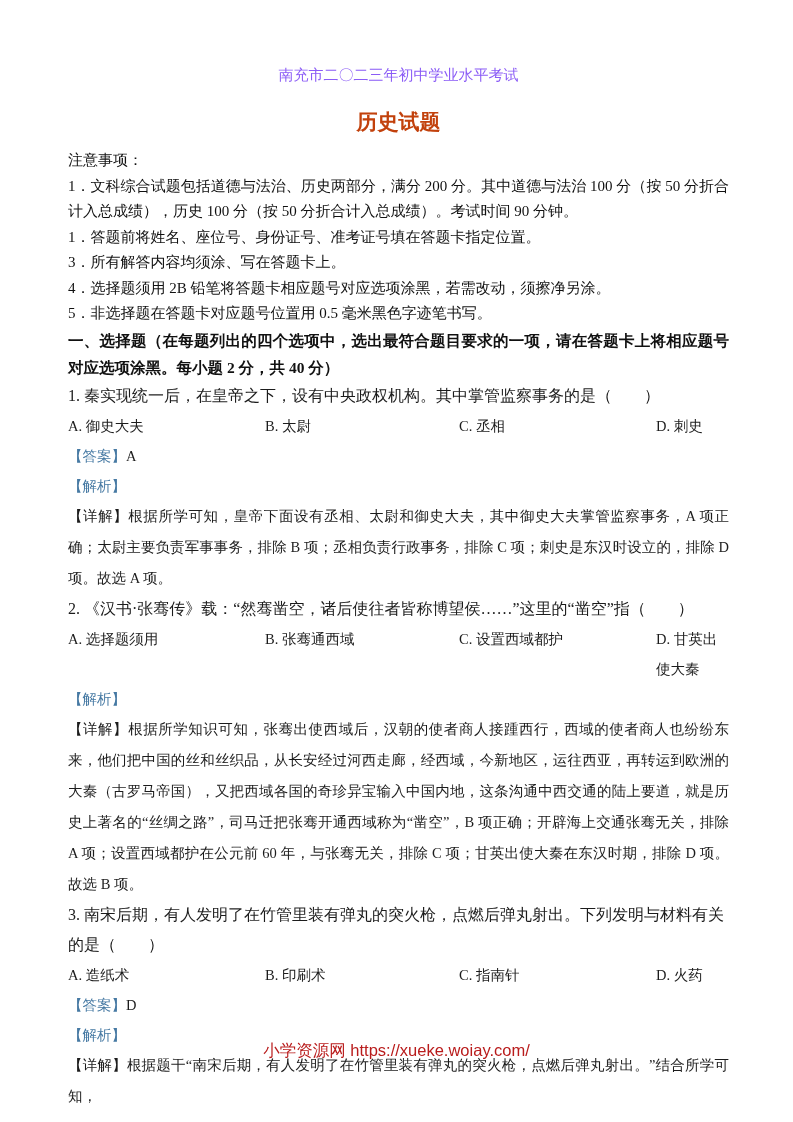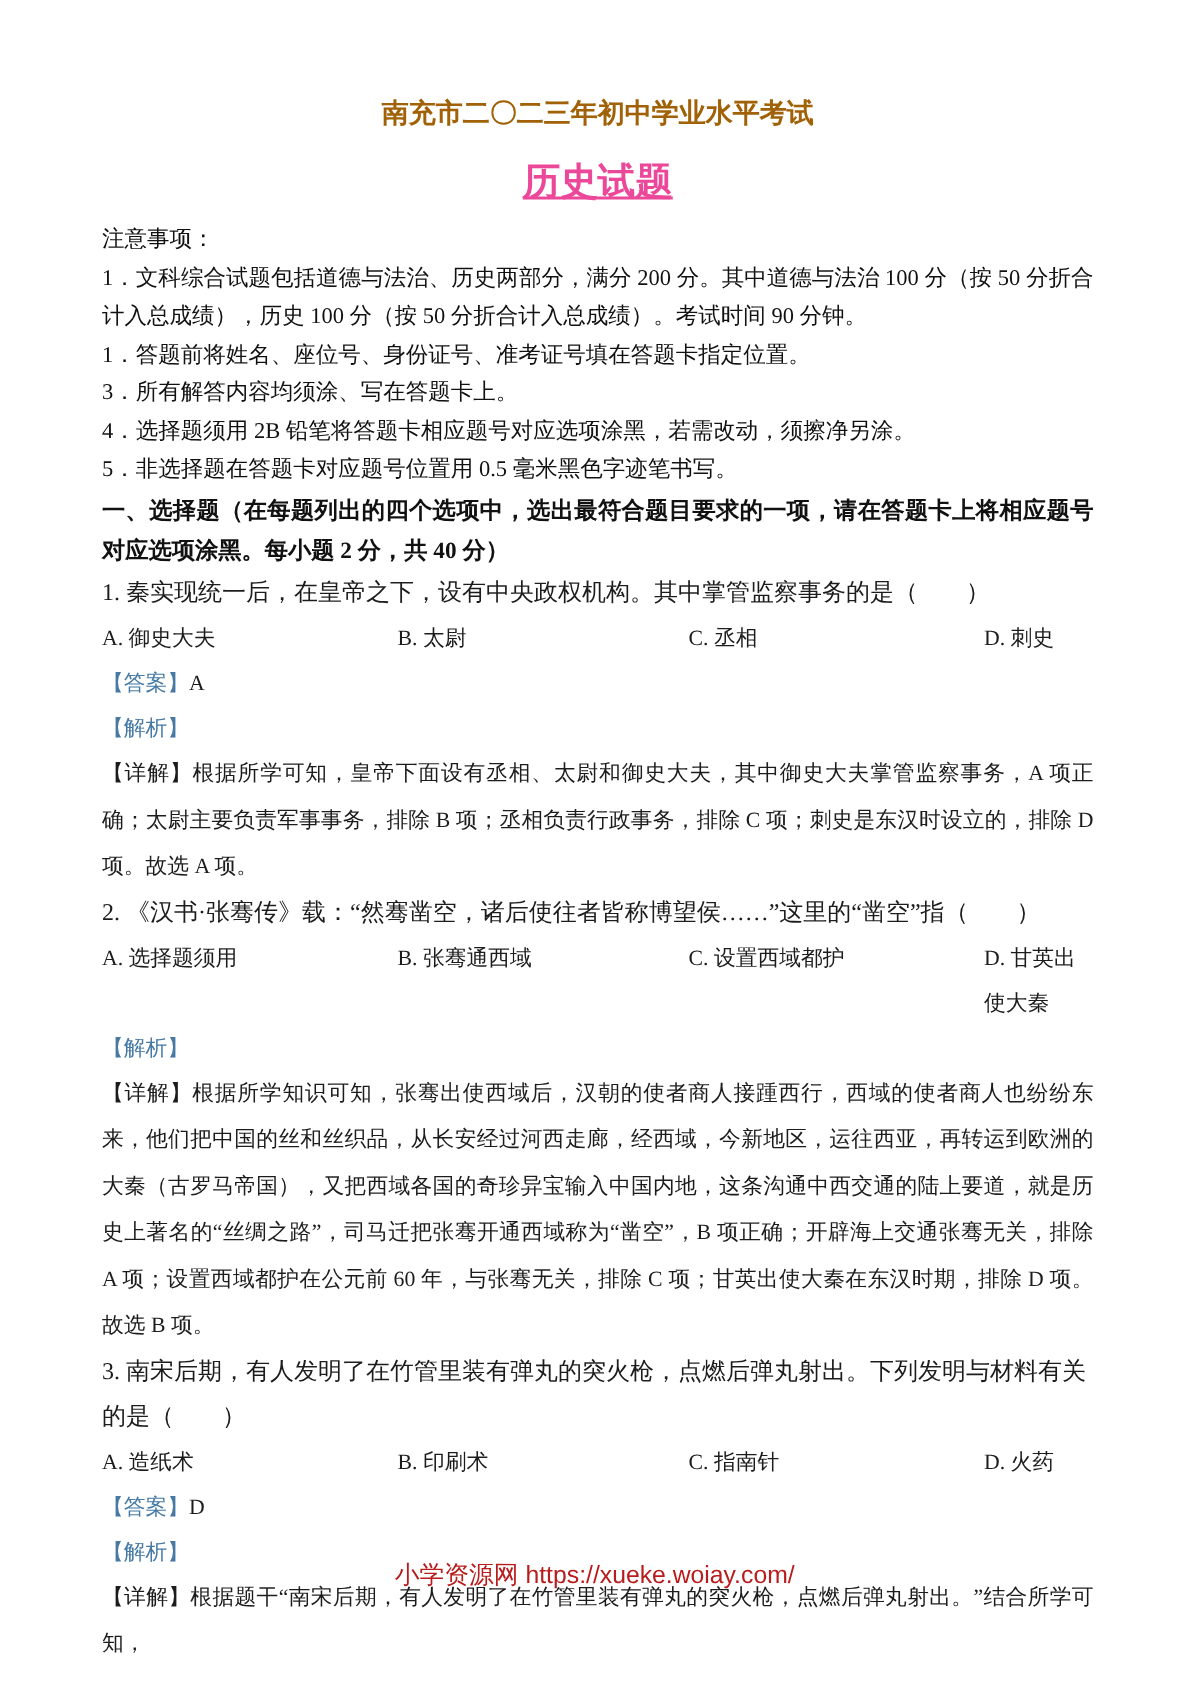--- a/index.html
+++ b/index.html
@@ -15,35 +15,34 @@
     color: #1c1c1c;
   }
   .page {
     box-sizing: border-box;
     width: 793px;
     height: 1122px;
     padding: 60px 64px 0 68px;
     position: relative;
   }
   .title {
-    font-size: 18px;
-    font-weight: bold;
+    font-size: 15px;
+    font-weight: normal;
     text-align: center;
     margin: 0 0 17px 0;
     line-height: 30px;
-    color: #a16207;
+    color: #8b5cf6;
   }
   .subtitle {
-    font-size: 25px;
+    font-size: 21px;
     font-weight: bold;
     text-align: center;
     margin: 0 0 11px 0;
     line-height: 30px;
-    color: #ec4899;
-    text-decoration: underline;
+    color: #c2410c;
   }
   .notice-head,
   .notice-item {
     font-size: 15px;
     font-weight: normal;
     line-height: 25.5px;
     margin: 0;
     color: #111111;
     text-align: justify;
   }

